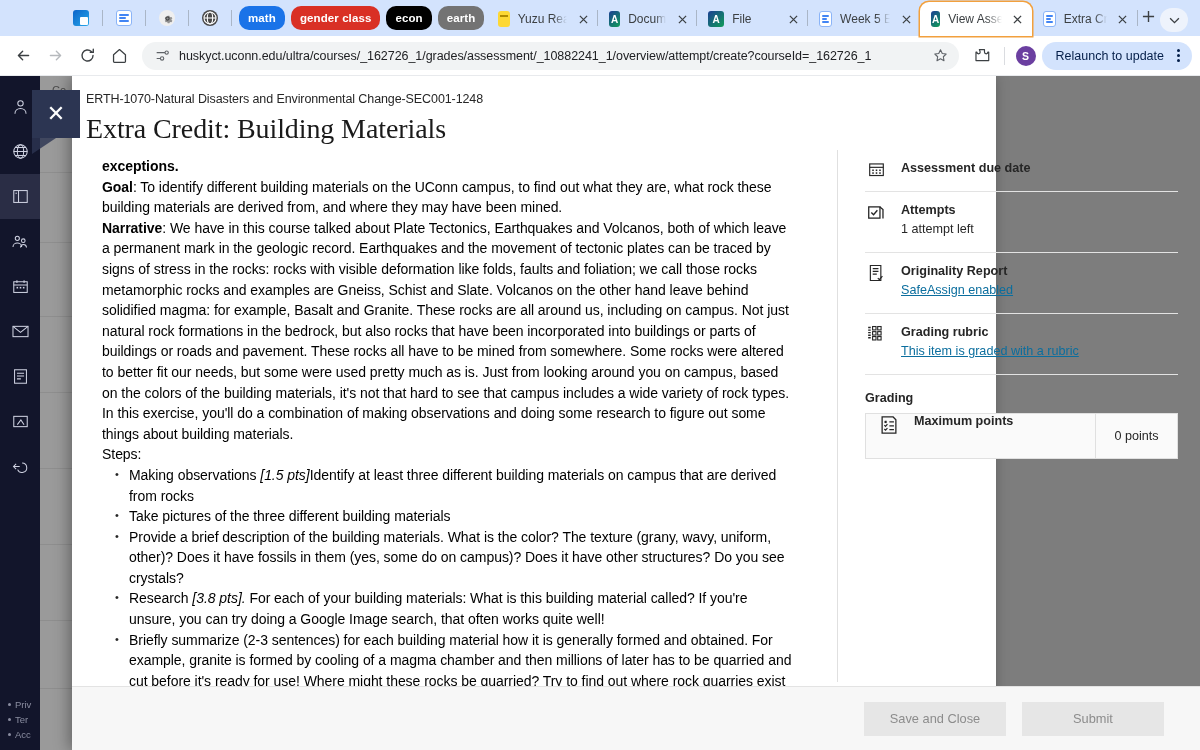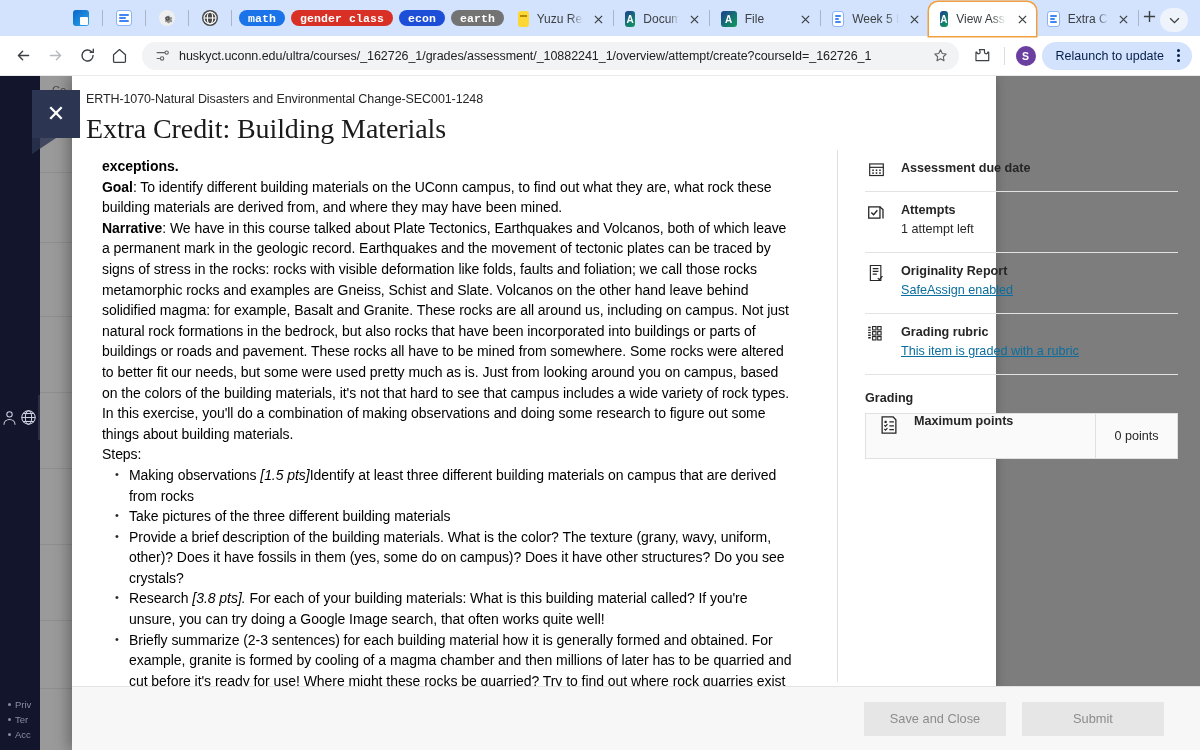--- a/index.html
+++ b/index.html
@@ -47,27 +47,27 @@
   .fav-doc i { display:block; height:1.6px; background:#4285f4; border-radius:1px; }
   .fav-doc i:nth-child(2){ width:70%; }
   .fav-gear {
     background:#efefef; border-radius:50%;
     display:flex;align-items:center;justify-content:center;
   }
   .fav-globe {
     background:#4a4a4a; border-radius:50%;
   }
   .chip {
-    height: 16px; border-radius: 10px; display:flex; align-items:center;
+    height: 24px; border-radius: 10px; display:flex; align-items:center;
     justify-content:center; padding: 0 9px; font-size: 11.5px;
-    color:#fff; font-weight: 600; letter-spacing:0.1px; white-space:nowrap;font-family:Liberation Mono, monospace;
+    color:#fff; font-weight: 600; letter-spacing:0.1px; white-space:nowrap;
   }
   .chip-math  { background:#1a73e8; }
   .chip-gender{ background:#d93025; }
-  .chip-econ  { background:#1d4ed8; }
+  .chip-econ  { background:#000000; }
   .chip-earth { background:#737373; }
   .pinned-chip { width:auto; padding:0 3px; }
 
   .tab {
     height: 34px; display: flex; align-items: center; gap: 8px;
     padding: 0 6px 0 11px; font-size: 12px; color: #3c4043;
     border-radius: 9px 9px 0 0; position: relative; min-width: 0;
     cursor: default;
   }
   .tab .tab-title {
@@ -145,21 +145,21 @@
   .tb-sep { width:1px;height:18px;background:#dadce0;margin:0 5px; }
 
   
   .page {
     position: absolute; top: 76px; left:0; width:1200px; height: 674px;
     background:#0b0e1c; overflow:hidden;
   }
   
   .lms-rail {
     position:absolute; left:0; top:0; width:40px; height:674px;
-    background:#12152b; display:flex; align-items:center;
+    background:#12152b; display:flex; flex-direction:column; align-items:center;
     padding-top:8px; gap: 0px;
   }
   .rail-ico {
     width:40px;height:45px;display:flex;align-items:center;justify-content:center;
     color:#cfd2e2;
   }
   .rail-ico.sel { background:#2a2d45; }
   .lms-footer {
     position:absolute; left:8px; bottom:8px; font-size:9.5px; color:#8a8da0;
     line-height:15px;

